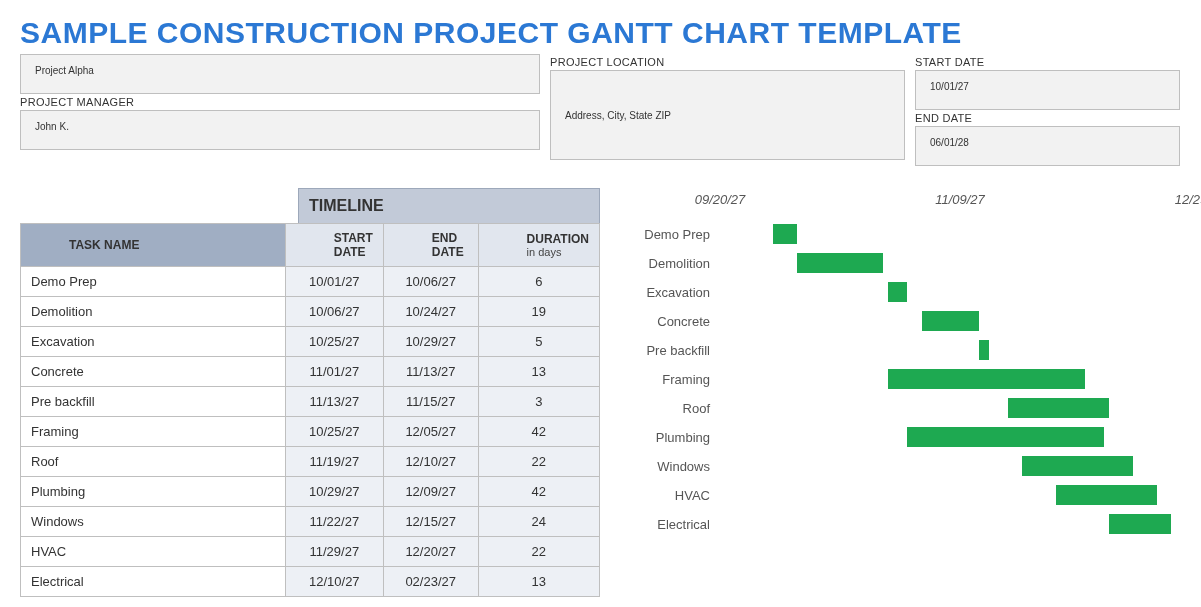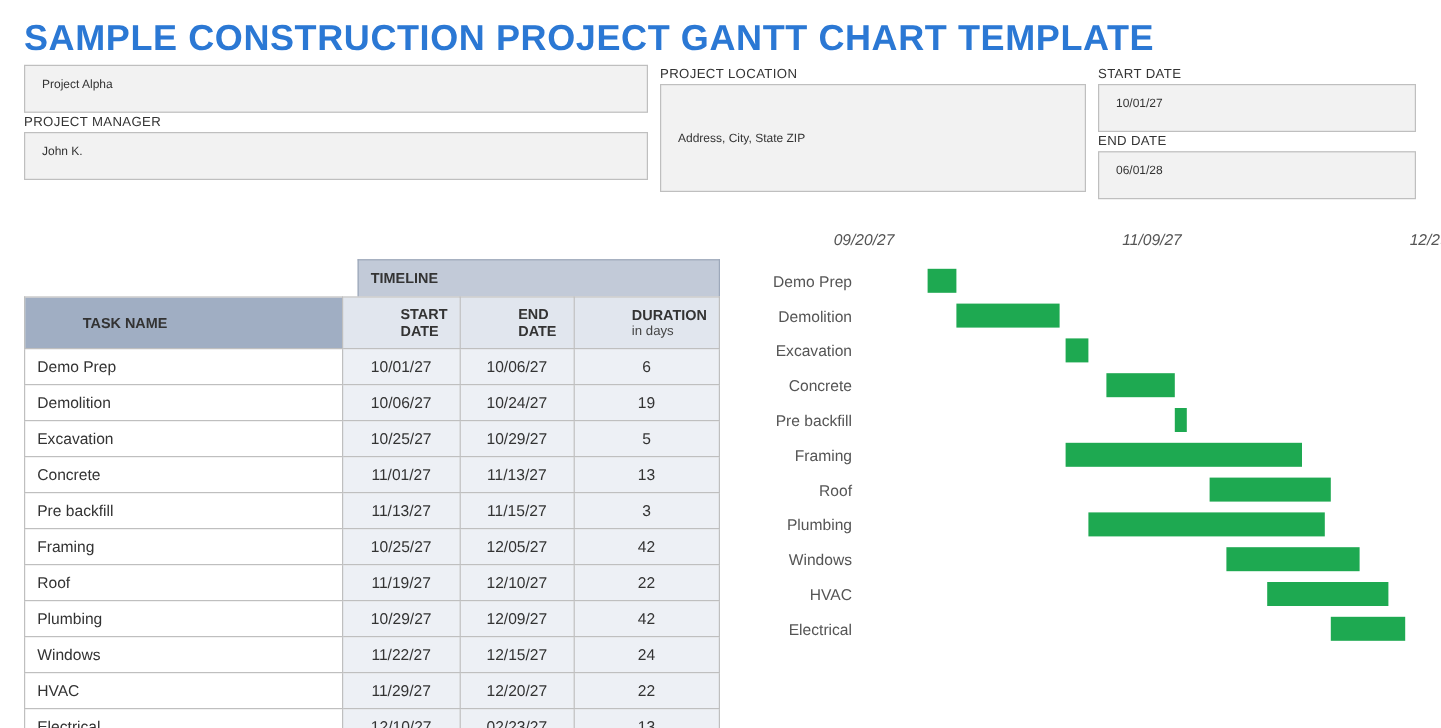--- a/index.html
+++ b/index.html
@@ -50,24 +50,23 @@
   }
 
   
   .timeline-wrap { display:flex; flex-direction:column; }
   .timeline-band {
     margin-left: 278px;
     background: #c2cad8;
     border: 1px solid #9da8ba;
     border-bottom: none;
     padding: 8px 10px;
-    font-size: 12px;
+    font-size: 16px;
     font-weight: 700;
     color: #333;
-    margin-top: 28px;
   }
   table.tasks {
     border-collapse: collapse;
     width: 100%;
     font-size: 13px;
   }
   table.tasks th, table.tasks td {
     border: 1px solid #bfbfbf;
     padding: 7px 10px;
     text-align: left;

